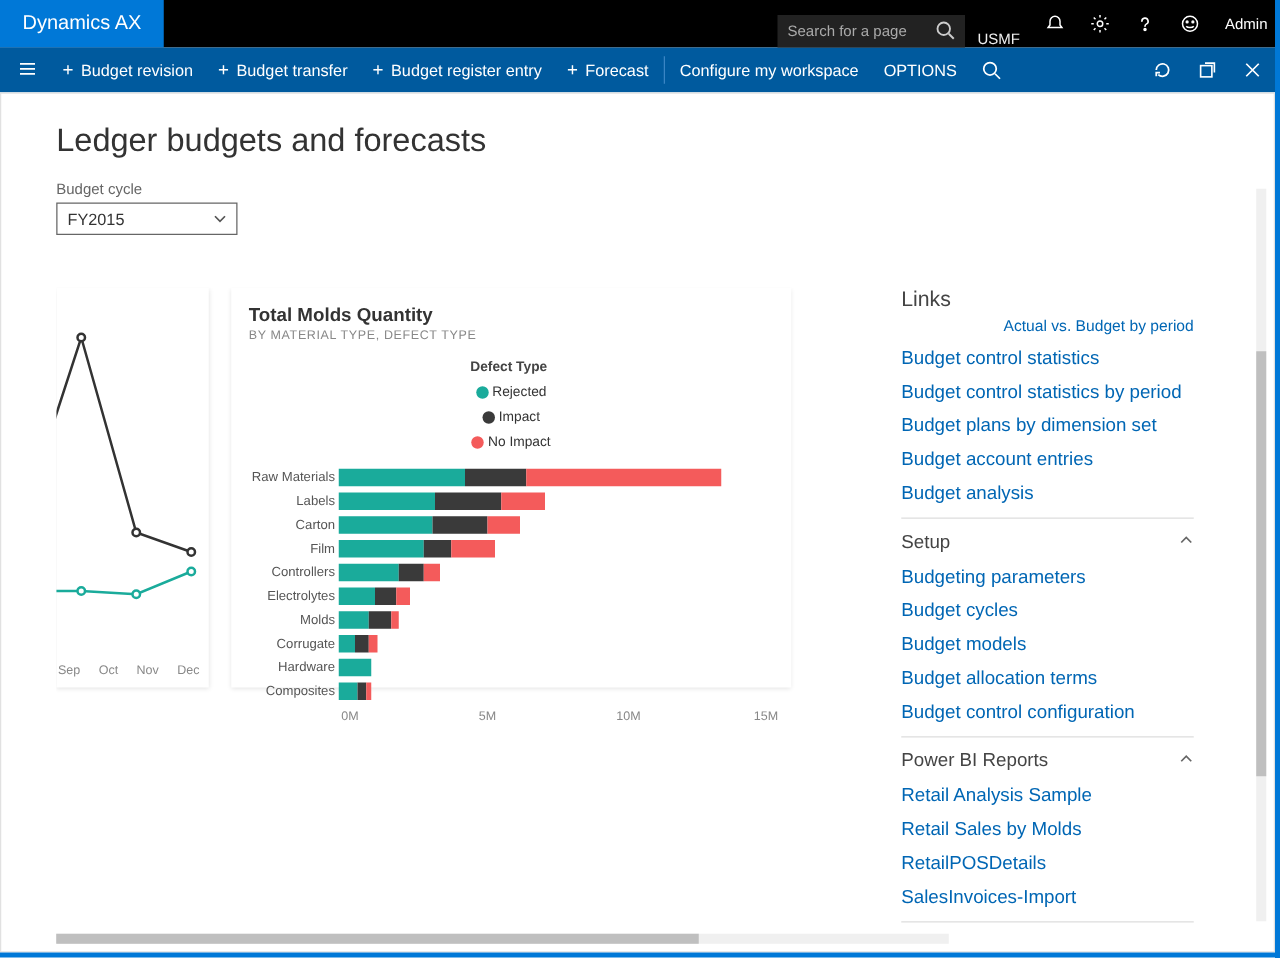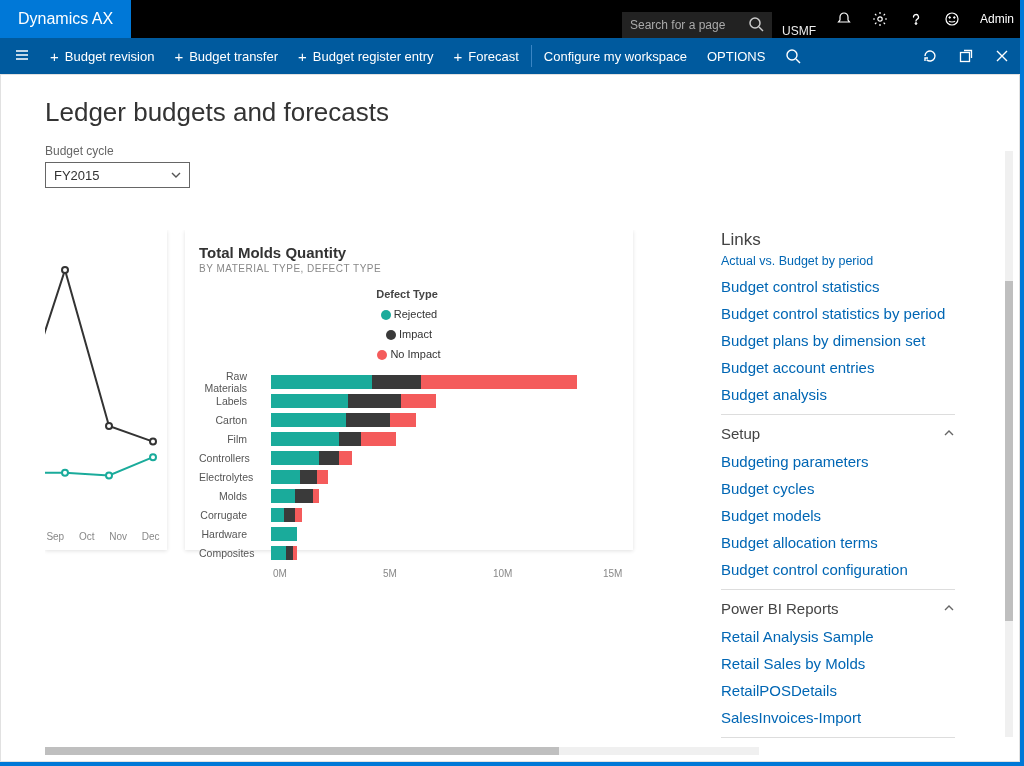--- a/index.html
+++ b/index.html
@@ -29,32 +29,32 @@
   .charts-col { display:flex; gap:18px; flex:1; overflow:hidden; padding-left:0;}
   .line-card { width: 122px; background:#fff; box-shadow: 0 1px 4px rgba(0,0,0,0.12); height: 320px; position:relative; overflow:hidden;}
   .bar-card { width: 448px; background:#fff; box-shadow: 0 1px 4px rgba(0,0,0,0.12); height: 320px; padding: 14px 14px 10px 14px; }
   .bar-card .ctitle { font-size: 15px; font-weight:600; color:#333;}
   .bar-card .csub { font-size: 10px; color:#888; letter-spacing:0.5px; margin-top:2px;}
   .legend-row { display:flex; align-items:center; gap:8px; margin-top:14px; font-size:11px;flex-direction:column;}
   .legend-row .lt { font-weight:600; color:#444; margin-right:4px;}
   .swatch { display:inline-block; width:10px; height:10px; border-radius:50%; margin-right:3px; vertical-align:middle;}
   .bar-plot { margin-top:12px; }
   .bar-row { display:flex; align-items:center; height:19px; }
-  .bar-row .cat-label { width:72px; text-align:right; font-size:10.5px; color:#555; padding-right:24px;}
+  .bar-row .cat-label { width:72px; text-align:right; font-size:10.5px; color:#555; padding-right:3px;}
   .bar-track { flex:1; height:14px; display:flex; position:relative;}
   .seg { height:14px; }
   .bar-axis { display:flex; margin-left:82px; margin-top:6px; font-size:10px; color:#888; position:relative;}
   .bar-axis span{ position:absolute;}
   .links-col { width: 254px; font-size:13px; padding-right: 20px;}
   .links-col .sect-head { font-size:15px; color:#444; margin: 8px 0 6px 0; display:flex; align-items:center;}
   .links-col .sect-head.first { font-size:17px; margin-top:0;}
   .links-col hr { border:none; border-top:1px solid #ddd; margin: 6px 0 10px 0;}
   .links-col .chev-up { margin-left:auto; }
   .link-item { color:#0066b4; font-size:15px; padding: 5px 0; cursor:pointer; display:block;}
-  .cutoff-link { color:#0066b4; font-size:12.5px; padding:0 0 5px 0; display:block; margin-top:-2px;}
+  .cutoff-link { color:#0066b4; font-size:12.5px; padding:0 0 5px 0; display:block; margin-top:-2px;text-align:right;}
   svg.icon { width:16px; height:16px; }
   .vscroll { position:absolute; right:6px; top: 76px; bottom: 24px; width:8px; background:#f0f0f0;}
   .vscroll .thumb { position:absolute; left:0; right:0; top:130px; height:340px; background:#bfbfbf;}
   .hscroll { position:absolute; left:44px; bottom:6px; right: 260px; height:8px; background:#f0f0f0;}
   .hscroll .thumb{ position:absolute; top:0; bottom:0; left:0; width:72%; background:#bfbfbf;}
   .right-border-strip{ position:fixed; top:0; right:0; bottom:0; width:4px; background:#0078d7;}
   .bottom-border-strip{ position:fixed; bottom:0; left:0; right:0; height:4px; background:#0078d7;}
   .line-axis-labels{position:absolute; bottom:8px; left:-6px; right:0; display:flex; justify-content:space-around; font-size:10px; color:#888;}
 </style>
 </head>

